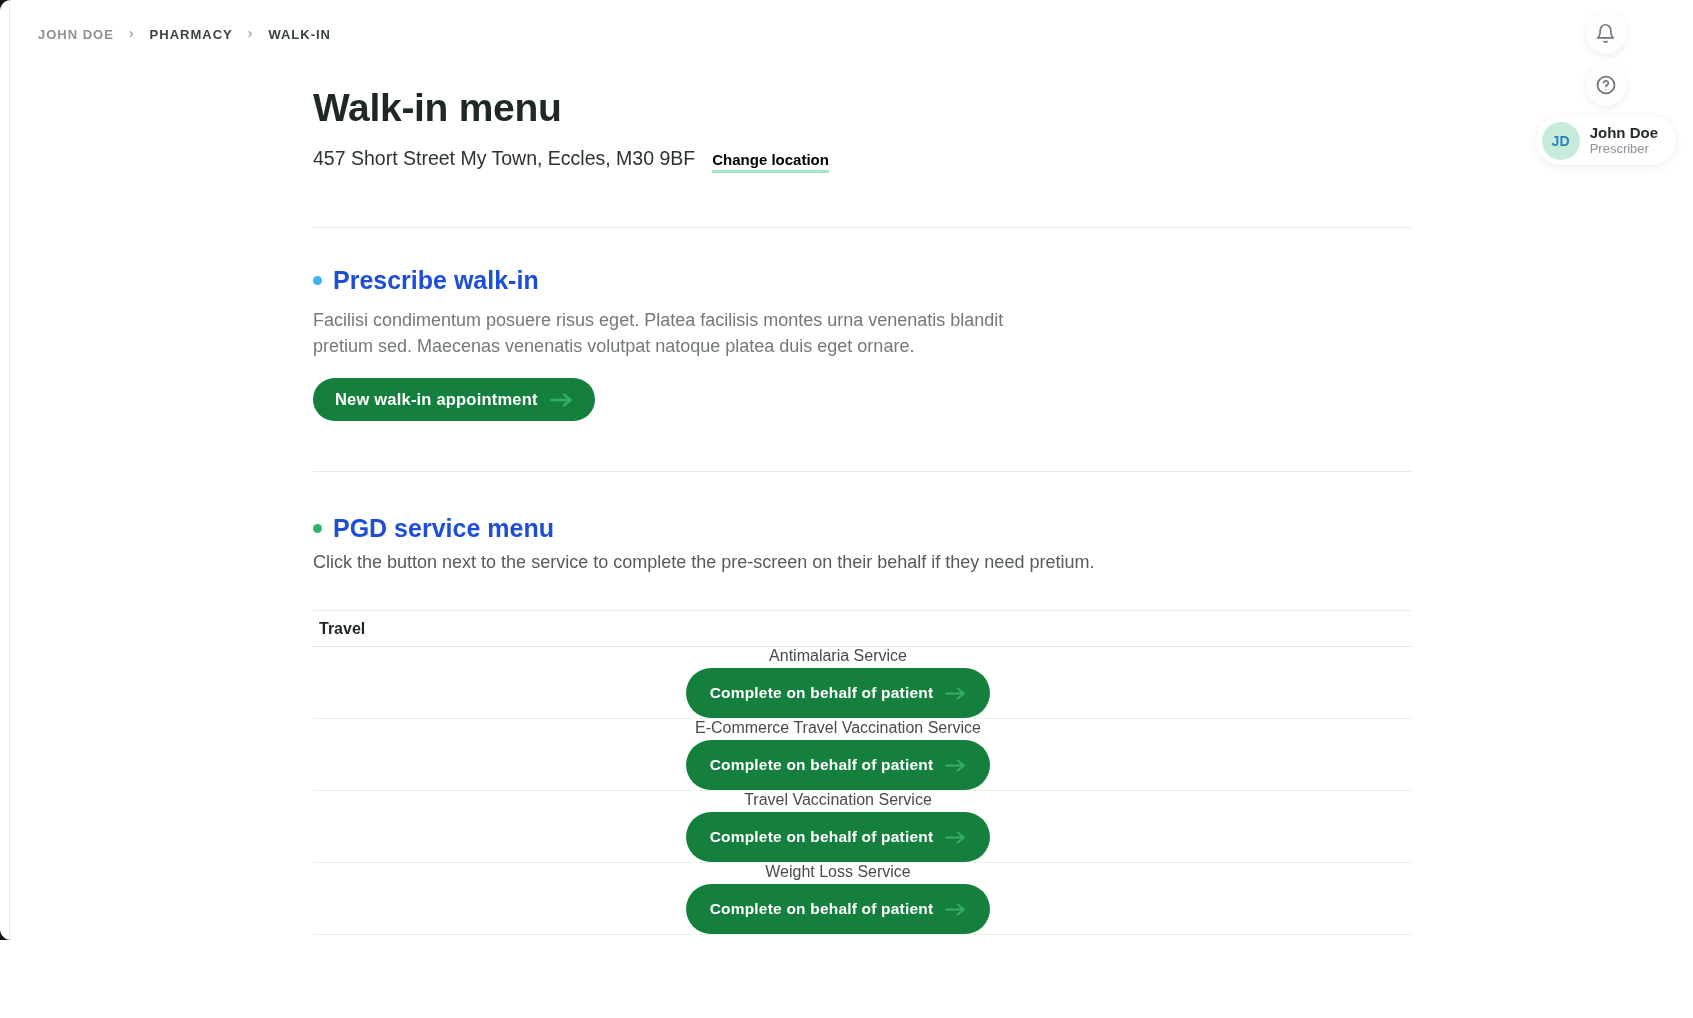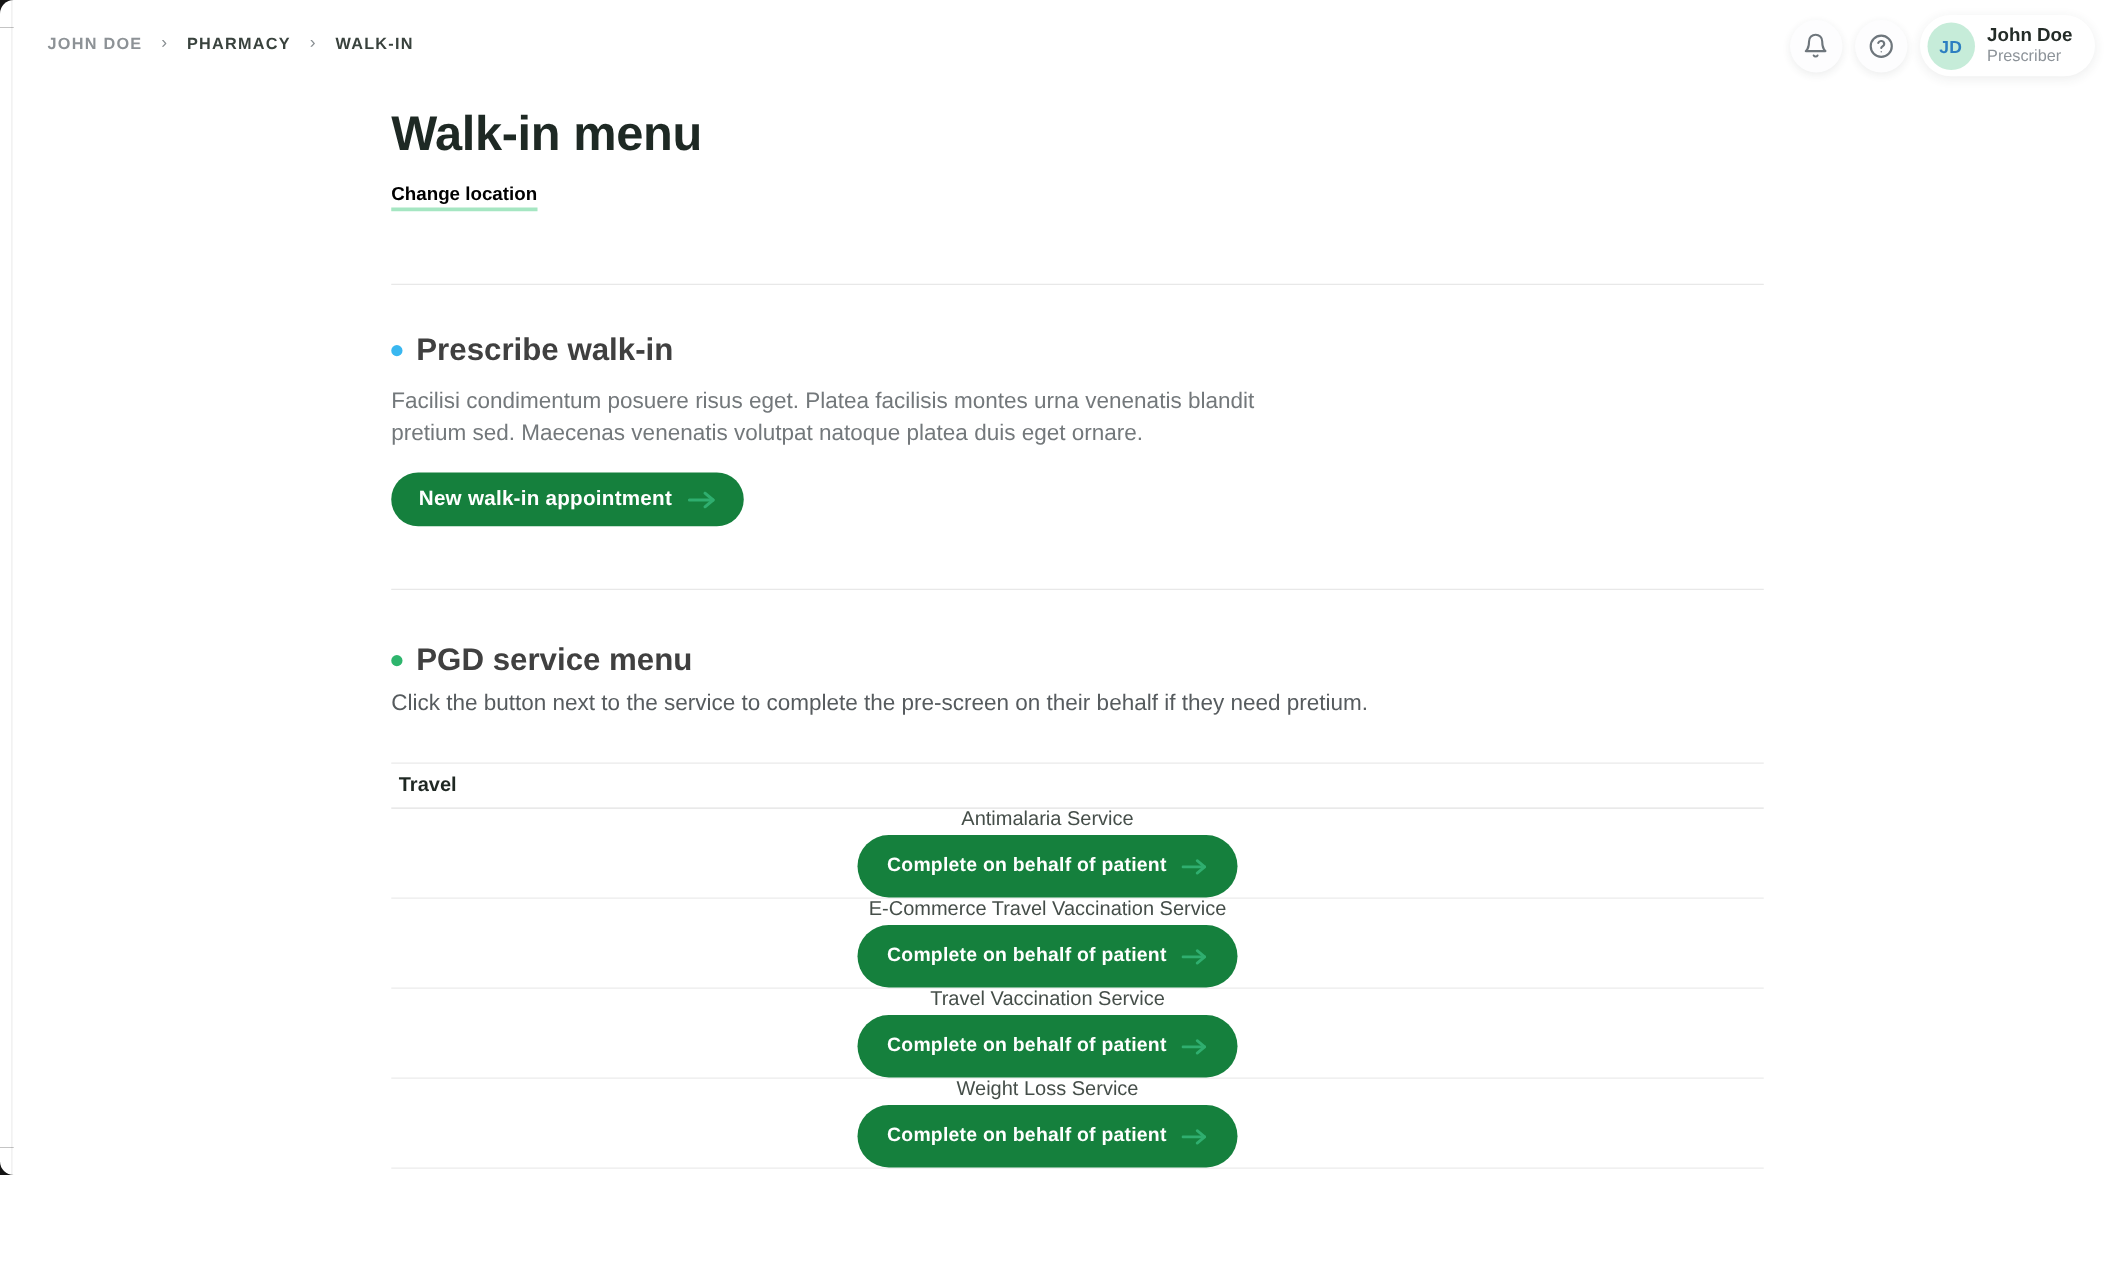--- a/index.html
+++ b/index.html
@@ -13,39 +13,39 @@
   .corner-cover-top { position:absolute; left:0; top:0; width:22px; height:22px; background:#fff; border-top-left-radius:11px; z-index:27; }
   .corner-dark-bottom { position:absolute; left:0; bottom:0; width:11px; height:22px; background:#141414; z-index:26; }
   .corner-cover-bottom { position:absolute; left:0; bottom:0; width:22px; height:22px; background:#fff; border-bottom-left-radius:11px; z-index:27; }
 
   
   .breadcrumb { position:absolute; left:38px; top:26px; display:flex; align-items:center; gap:15px; font-size:13px; font-weight:700; letter-spacing:1px; z-index:3; }
   .crumb-muted { color:#8d9296; }
   .crumb-dark { color:#39423d; }
   .crumb-sep { color:#878d91; font-size:14px; font-weight:400; transform:translateY(-1px); }
 
-  .top-actions { position:absolute; right:17px; top:12px; display:flex; align-items:center; gap:10px; z-index:3; }
+  .top-actions { position:absolute; right:17px; top:12px; display:flex; align-items:center; gap:10px; z-index:3;flex-direction:column; }
   .icon-btn { width:42px; height:42px; border-radius:50%; background:#fdfdfe; box-shadow:0 2px 7px rgba(40,50,60,0.09); display:flex; align-items:center; justify-content:center; border:none; cursor:pointer; }
   .user-pill { height:49px; border-radius:26px; background:#fff; box-shadow:0 2px 9px rgba(40,50,60,0.09); display:flex; align-items:center; gap:10px; padding:0 18px 0 6px; cursor:pointer; }
   .avatar { width:38px; height:38px; border-radius:50%; background:#c6ecd9; color:#2d7fc1; font-size:14px; font-weight:700; display:flex; align-items:center; justify-content:center; letter-spacing:0.3px; }
   .user-meta { display:flex; flex-direction:column; line-height:1.15; }
   .user-name { font-size:15px; font-weight:700; color:#242c28; }
   .user-role { font-size:13px; color:#8d9399; }
 
   
   .page-title { position:absolute; left:313px; top:86px; font-size:39px; font-weight:700; color:#1e2924; letter-spacing:-0.3px; }
   .address-row { position:absolute; left:313px; top:147px; display:flex; align-items:baseline; gap:17px; }
   .address { font-size:19.5px; color:#2b342f; }
   .change-location { font-size:15px; font-weight:700; color:#000000; border-bottom:3px solid #a5e6c2; padding-bottom:2px; cursor:pointer;text-align:right; }
 
   .divider { position:absolute; left:313px; width:1098px; height:1px; background:#e8e8e8; }
   .divider-1 { top:227px; }
   .divider-2 { top:471px; }
 
-  .section-heading { position:absolute; left:313px; display:flex; align-items:center; gap:11px; font-size:25px; font-weight:700; color:#404040; }
+  .section-heading { position:absolute; left:313px; display:flex; align-items:center; gap:11px; font-size:25px; font-weight:700; color:#1d4ed8; }
   .heading-1 { top:266px; }
   .heading-2 { top:514px; }
   .bullet { width:9px; height:9px; border-radius:50%; flex:0 0 auto; }
   .bullet-blue { background:#39b7f0; }
   .bullet-green { background:#2eb56d; }
 
   .lead-text { position:absolute; left:313px; top:308px; font-size:18px; line-height:25.5px; color:#73787b; }
   .pgd-text { position:absolute; left:313px; top:552px; font-size:18px; color:#565b5e; }
 
   .btn-dark { background:#15803d; color:#fff; border:none; border-radius:24px; display:inline-flex; align-items:center; justify-content:center; gap:12px; font-family:inherit; font-weight:700; cursor:pointer; letter-spacing:0.2px; }
@@ -103,20 +103,21 @@
       <div class="avatar">JD</div>
       <div class="user-meta">
         <span class="user-name">John Doe</span>
         <span class="user-role">Prescriber</span>
       </div>
     </div>
   </div>
 
   <h1 class="page-title">Walk-in menu</h1>
   <div class="address-row">
+    <span class="address">457 Short Street My Town, Eccles, M30 9BF</span>
     <span class="change-location">Change location</span>
   </div>
 
   <div class="divider divider-1"></div>
 
   <div class="section-heading heading-1">
     <span class="bullet bullet-blue"></span>
     <span>Prescribe walk-in</span>
   </div>
   <p class="lead-text">

